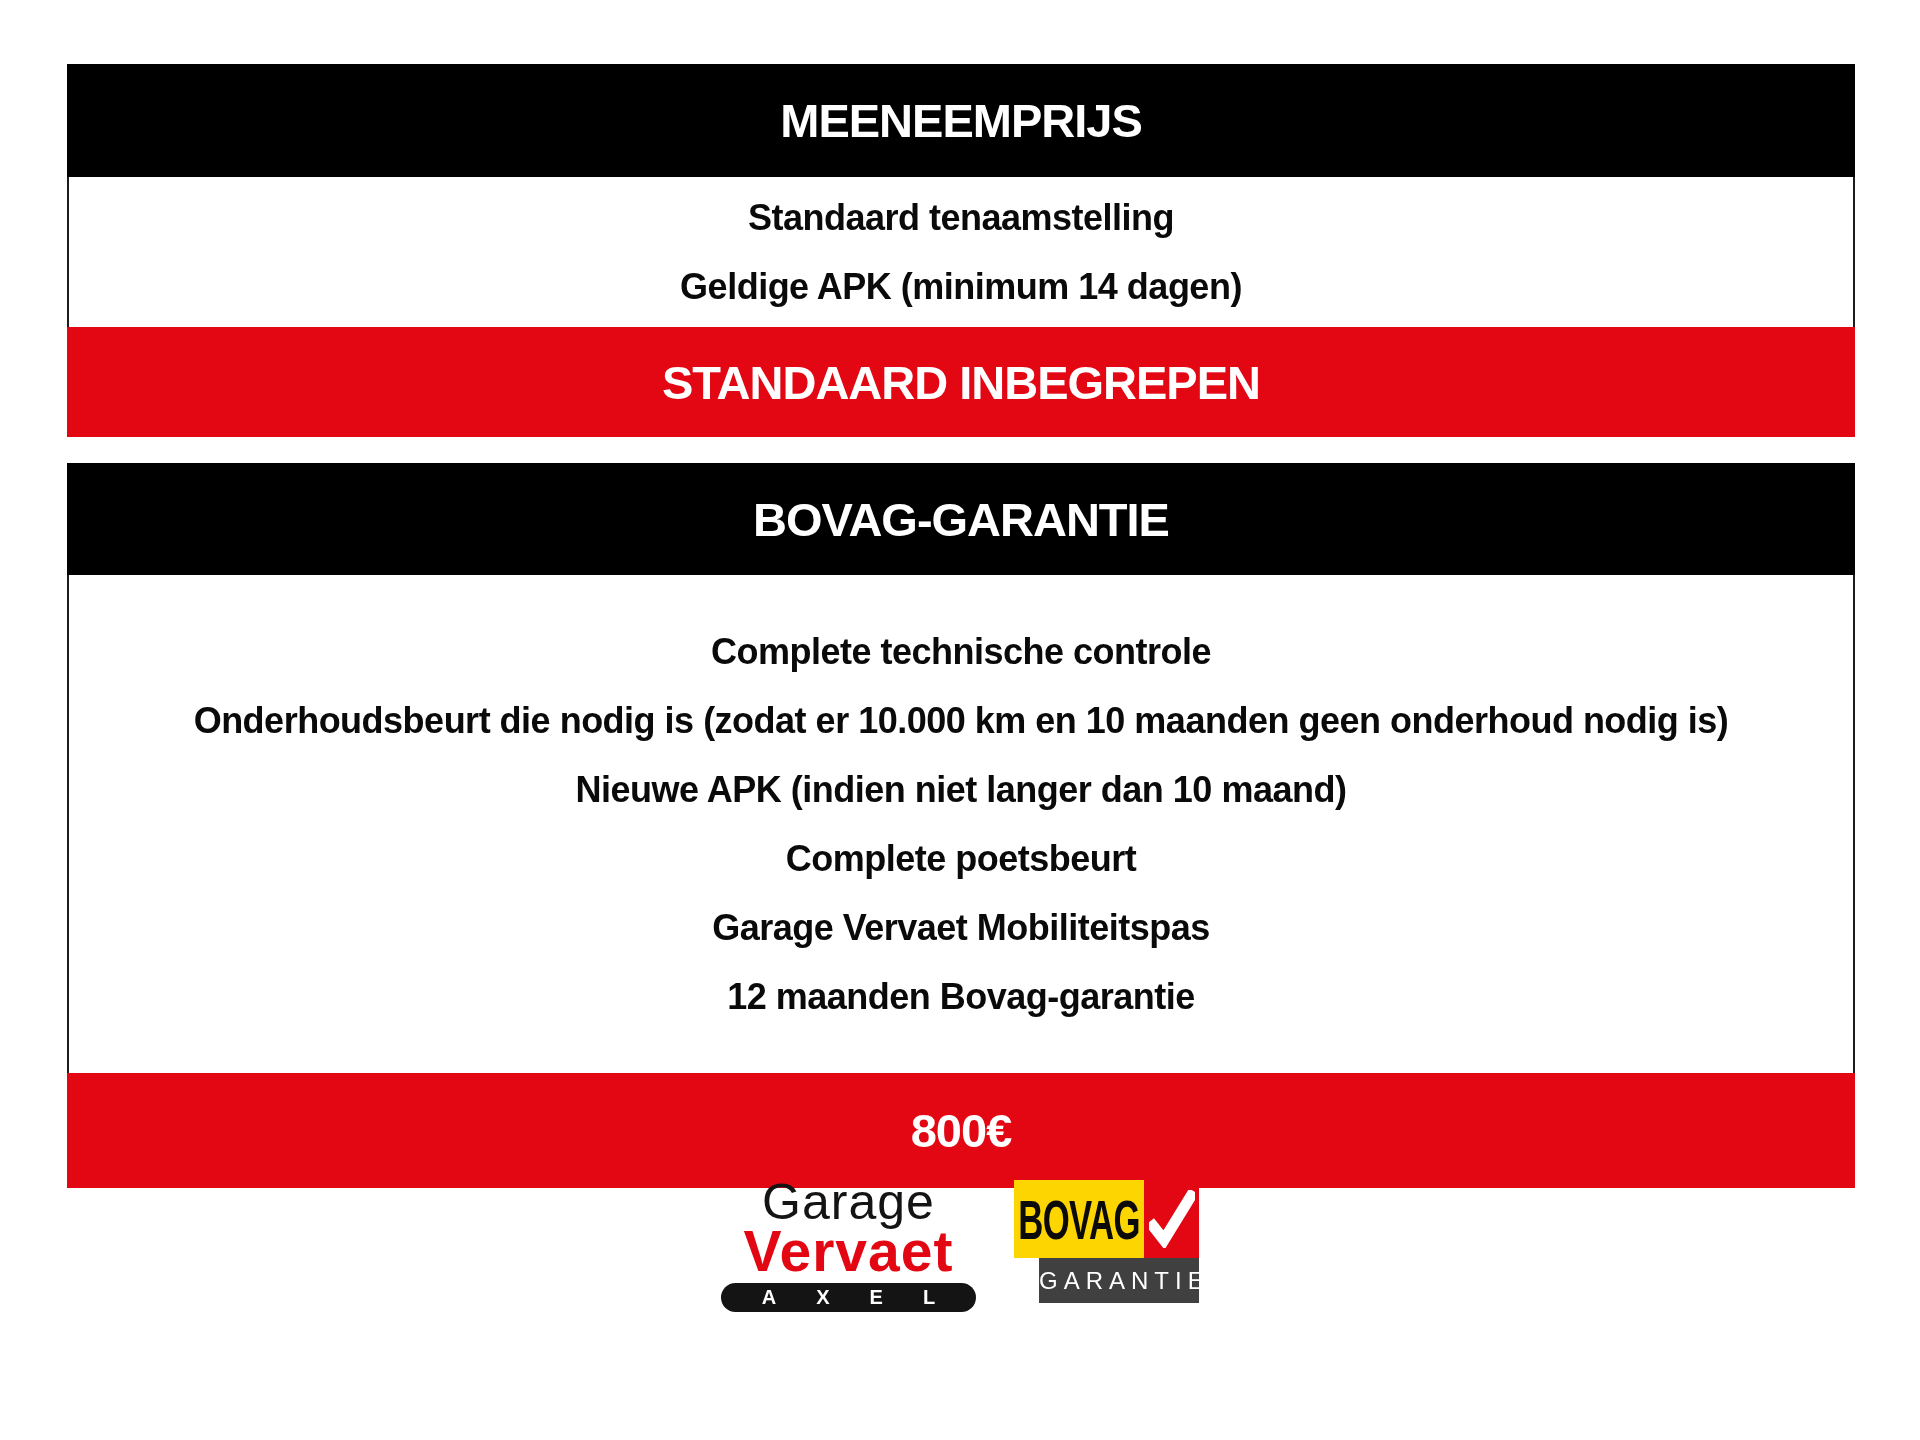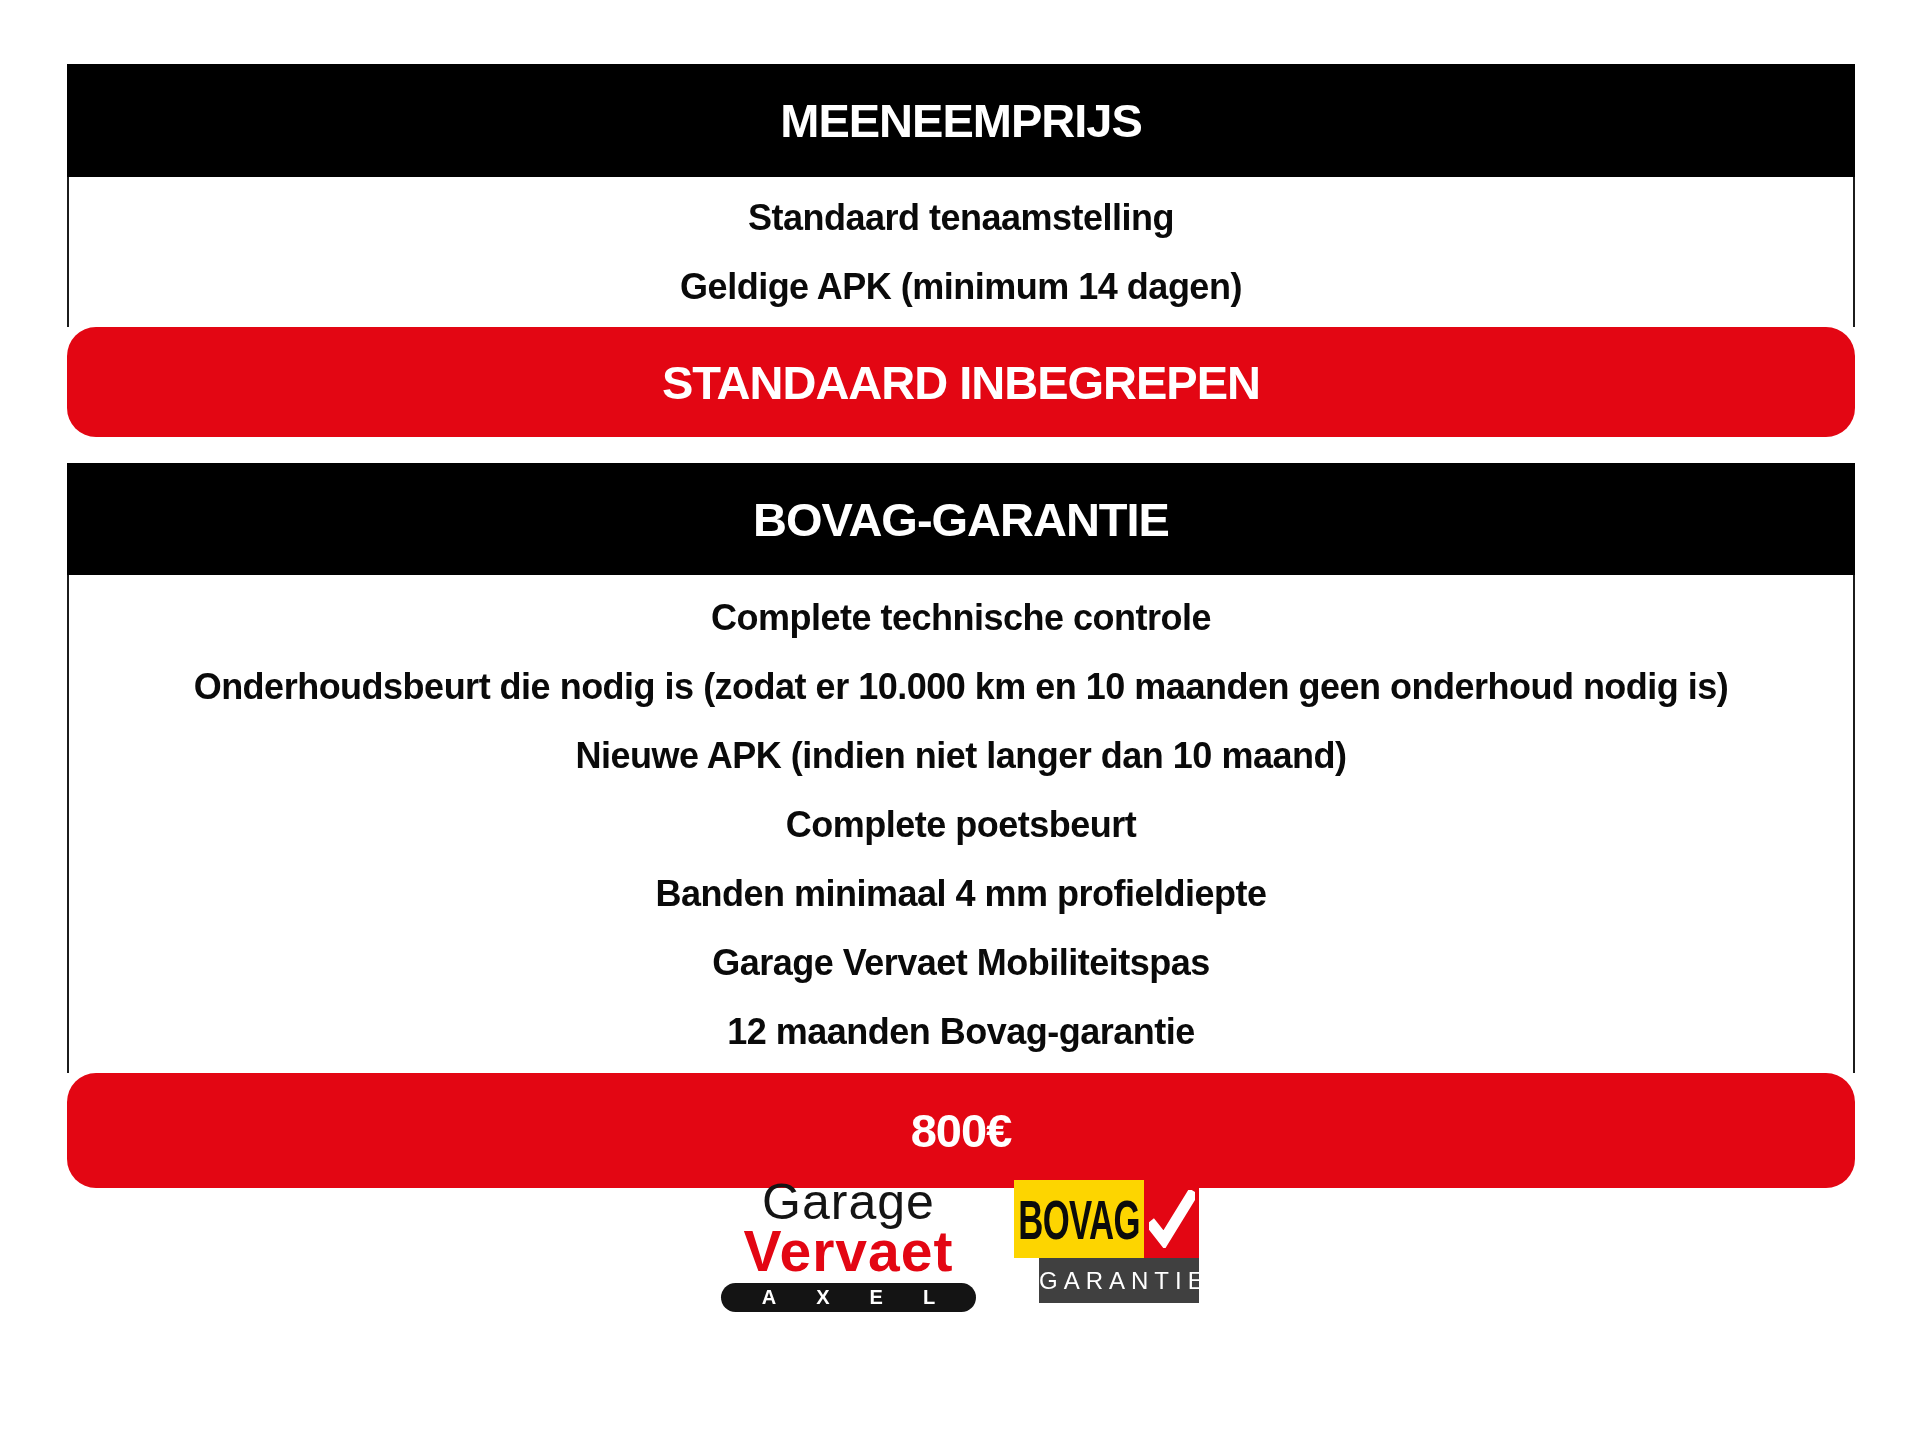--- a/index.html
+++ b/index.html
@@ -27,21 +27,20 @@
     justify-content: center;
     text-align: center;
   }
   .bar-black {
     background: #000000;
     color: #ffffff;
   }
   .bar-red {
     background: #e30613;
     color: #ffffff;
-    border-radius: 29px;
   }
   .bar-title {
     font-size: 47px;
     font-weight: bold;
     letter-spacing: -1px;
     white-space: nowrap;
   }
   .h113 { height: 113px; }
   .h110 { height: 110px; }
   .h112 { height: 112px; }
@@ -186,21 +185,20 @@
 
   <div class="bar bar-black h112">
     <div class="bar-title">BOVAG-GARANTIE</div>
   </div>
 
   <div class="white-box white-box-2">
       <div class="line">Complete technische controle</div>
       <div class="line">Onderhoudsbeurt die nodig is (zodat er 10.000 km en 10 maanden geen onderhoud nodig is)</div>
       <div class="line">Nieuwe APK (indien niet langer dan 10 maand)</div>
       <div class="line">Complete poetsbeurt</div>
-      <div class="line">Banden minimaal 4 mm profieldiepte</div>
       <div class="line">Garage Vervaet Mobiliteitspas</div>
       <div class="line">12 maanden Bovag-garantie</div>
     </div>
 
   <div class="bar bar-red h115">
     <div class="bar-title">800€</div>
   </div>
 
 </div>
 

